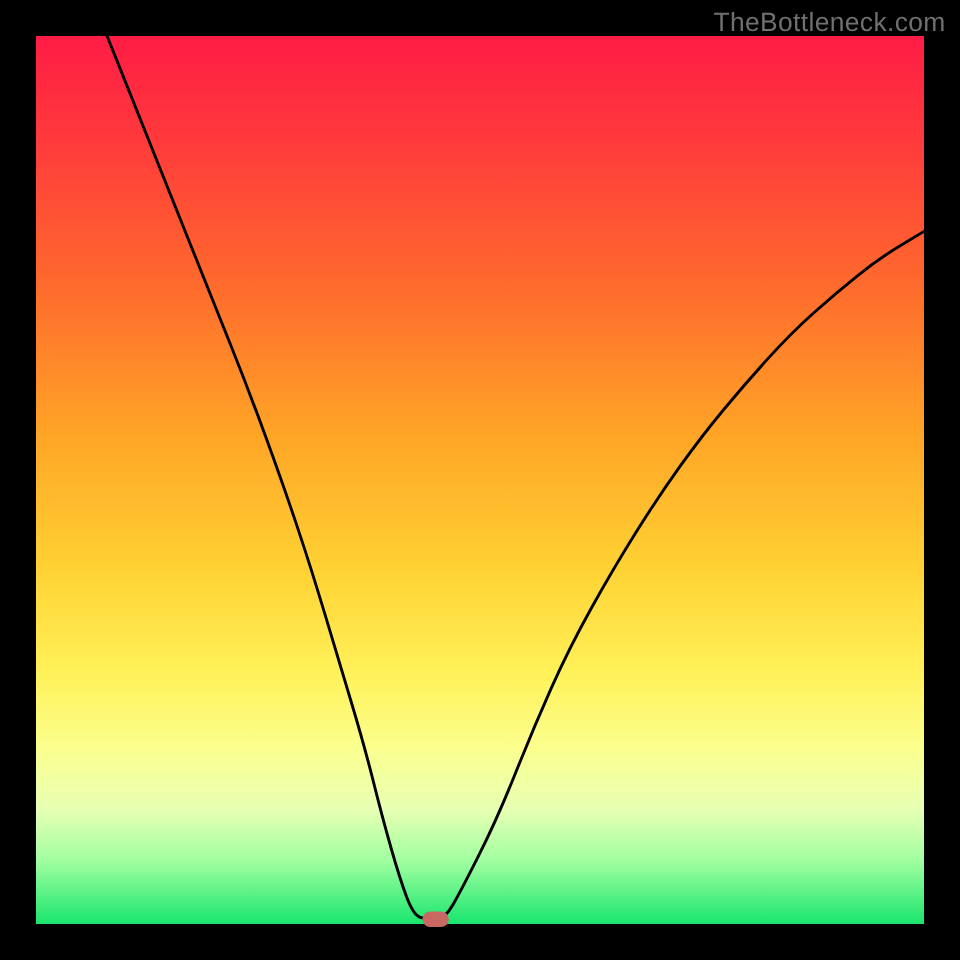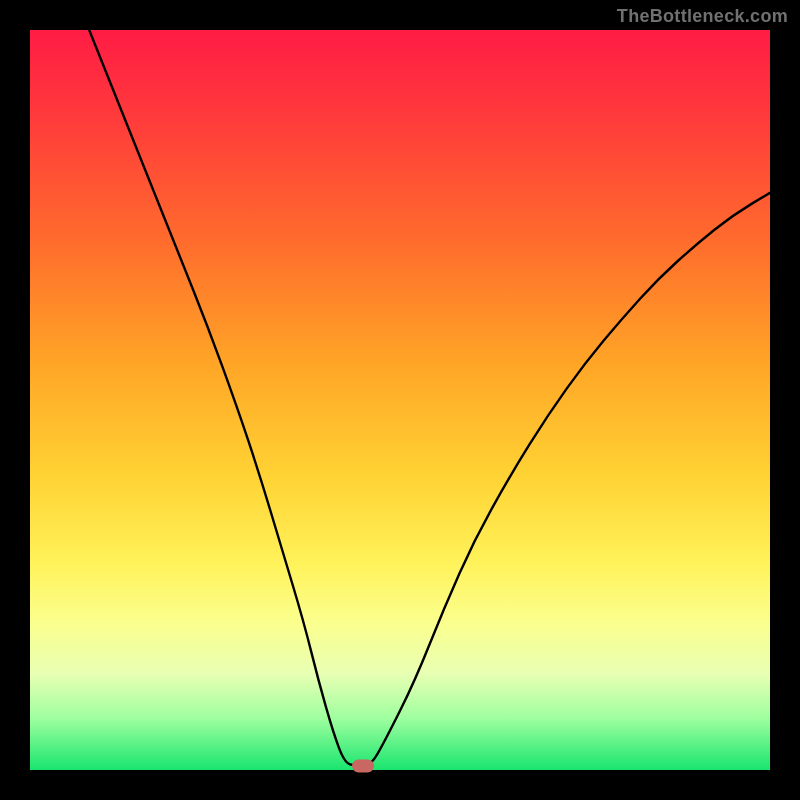--- a/index.html
+++ b/index.html
@@ -35,22 +35,22 @@
       #e8ffb3 87%,
       #9fff9f 93%,
       #19e56e 100%
     );
   }
   .watermark {
     position: absolute;
     top: 6px;
     right: 12px;
     color: #707070;
-    font-size: 18px;
-    font-weight: 700;
+    font-size: 22px;
+    font-weight: 400;
     letter-spacing: 0.3px;
     user-select: none;
   }
   svg.curve {
     position: absolute;
     left: 0;
     top: 0;
     width: 740px;
     height: 740px;
   }

